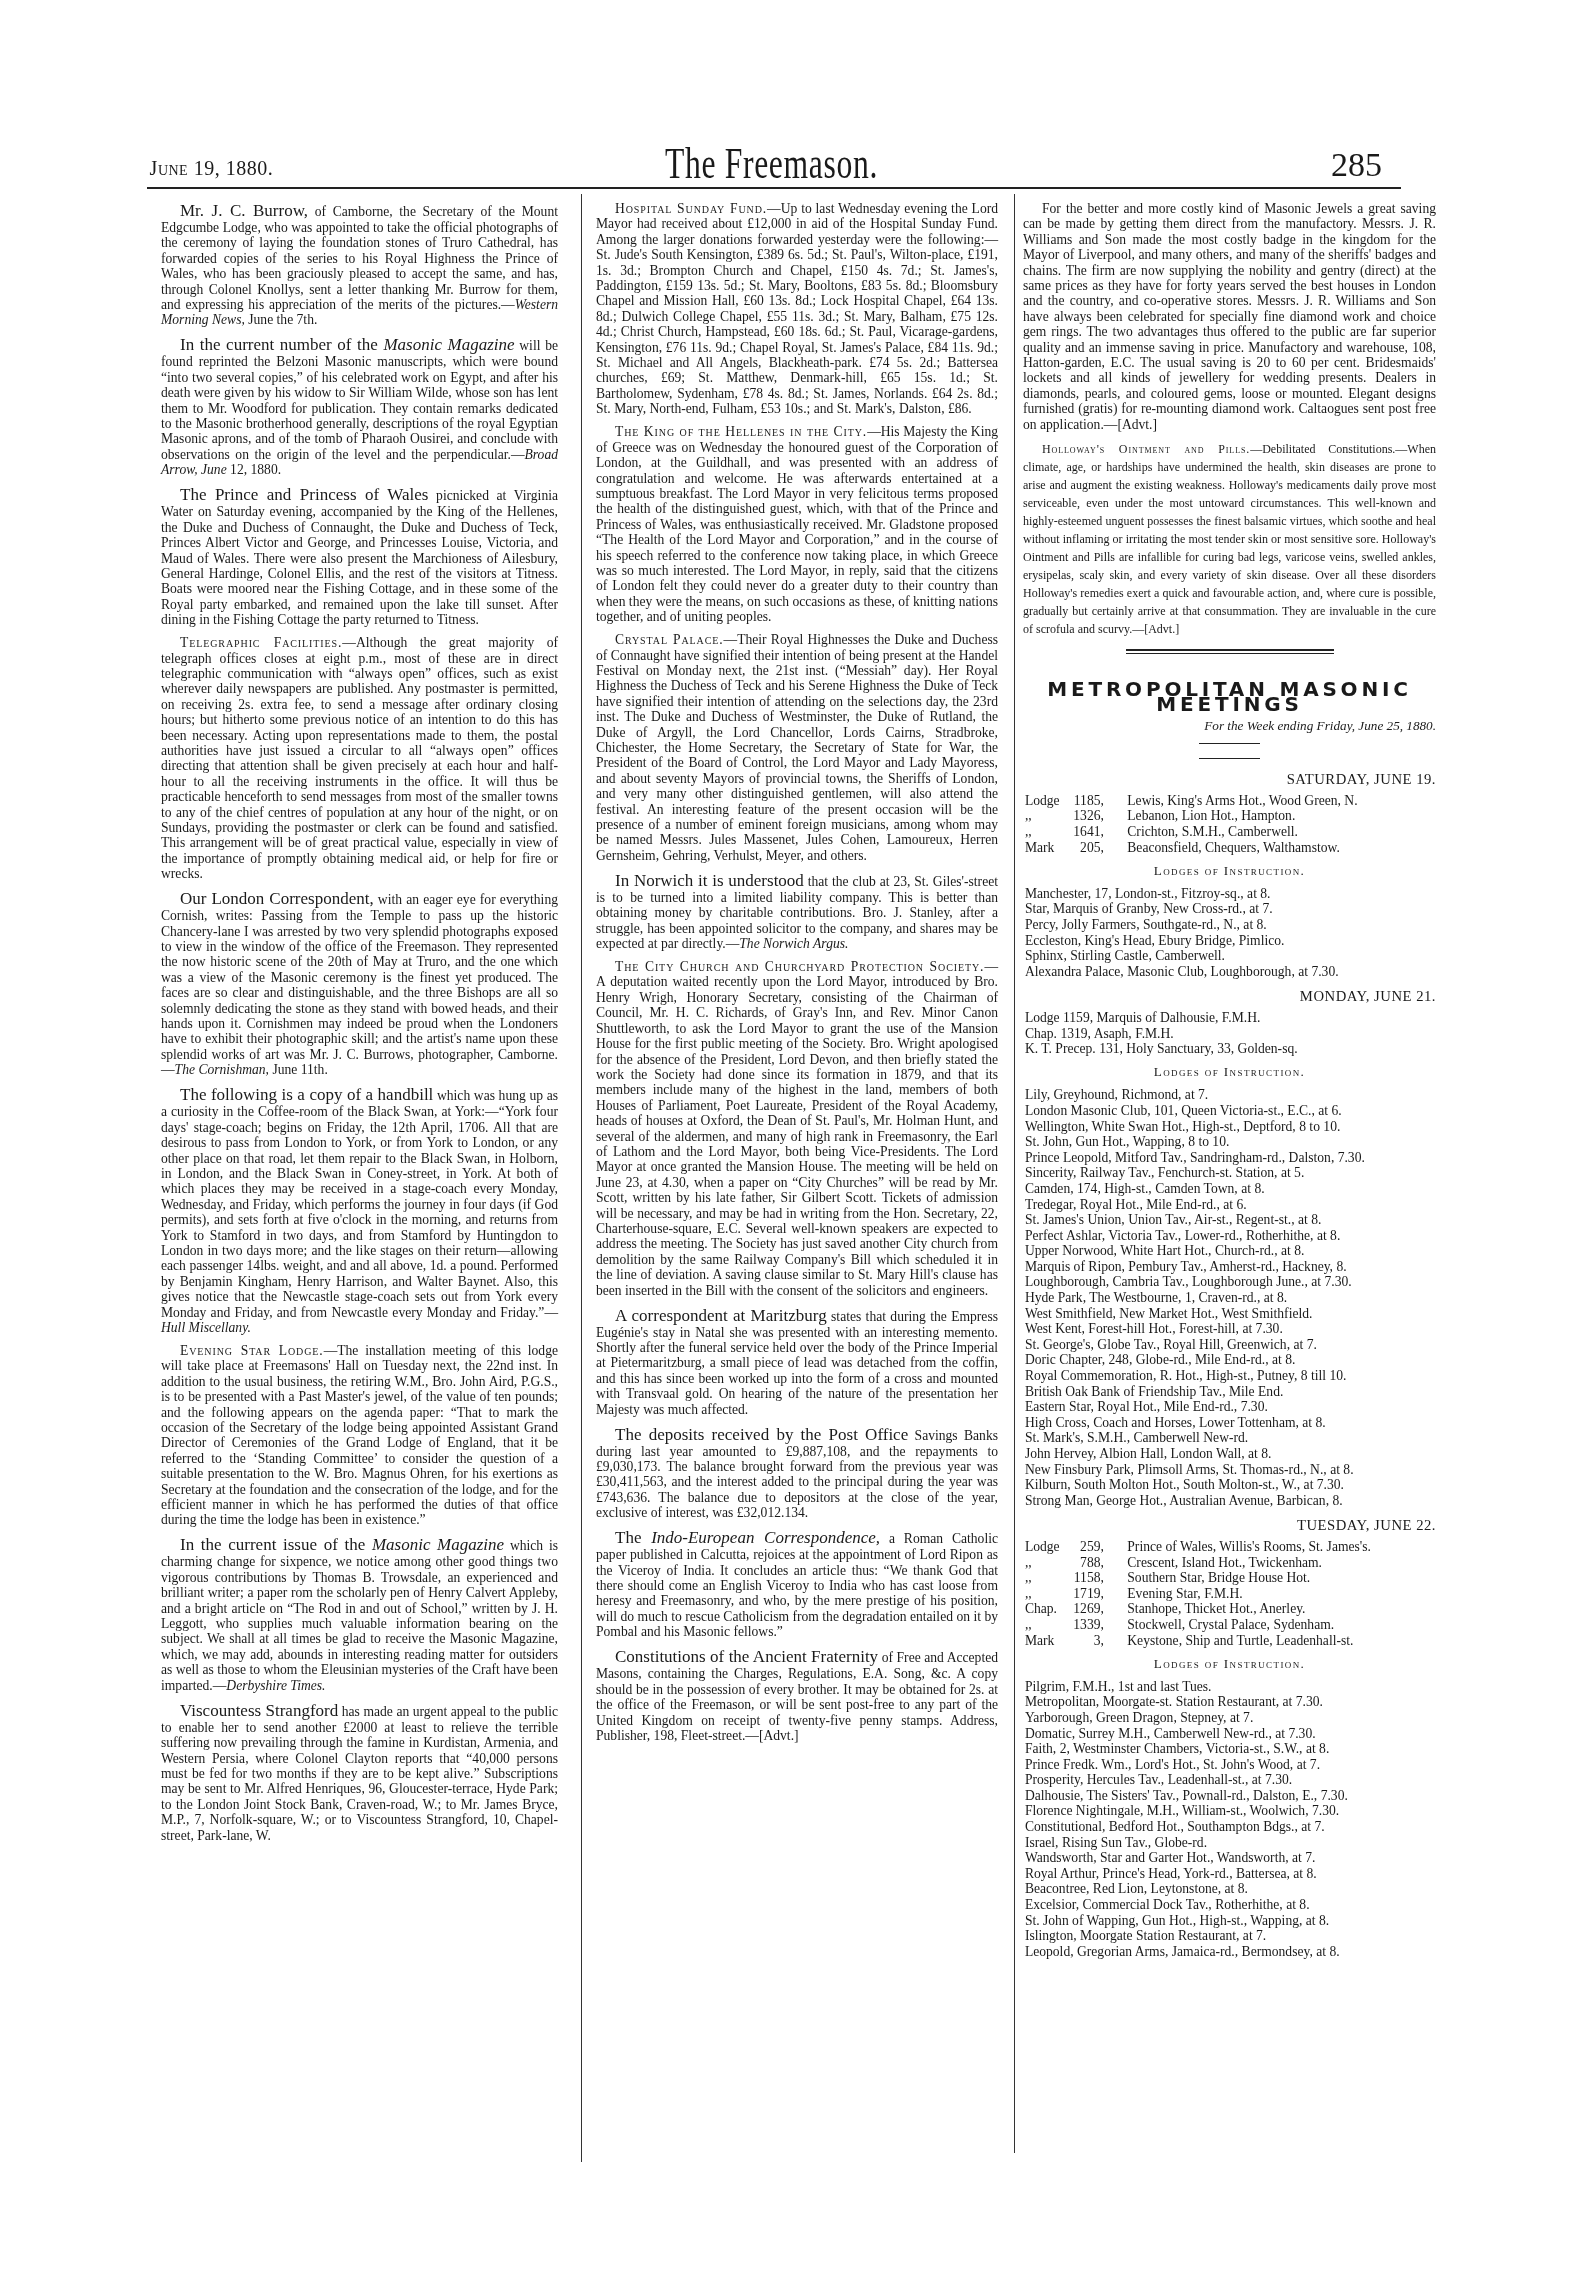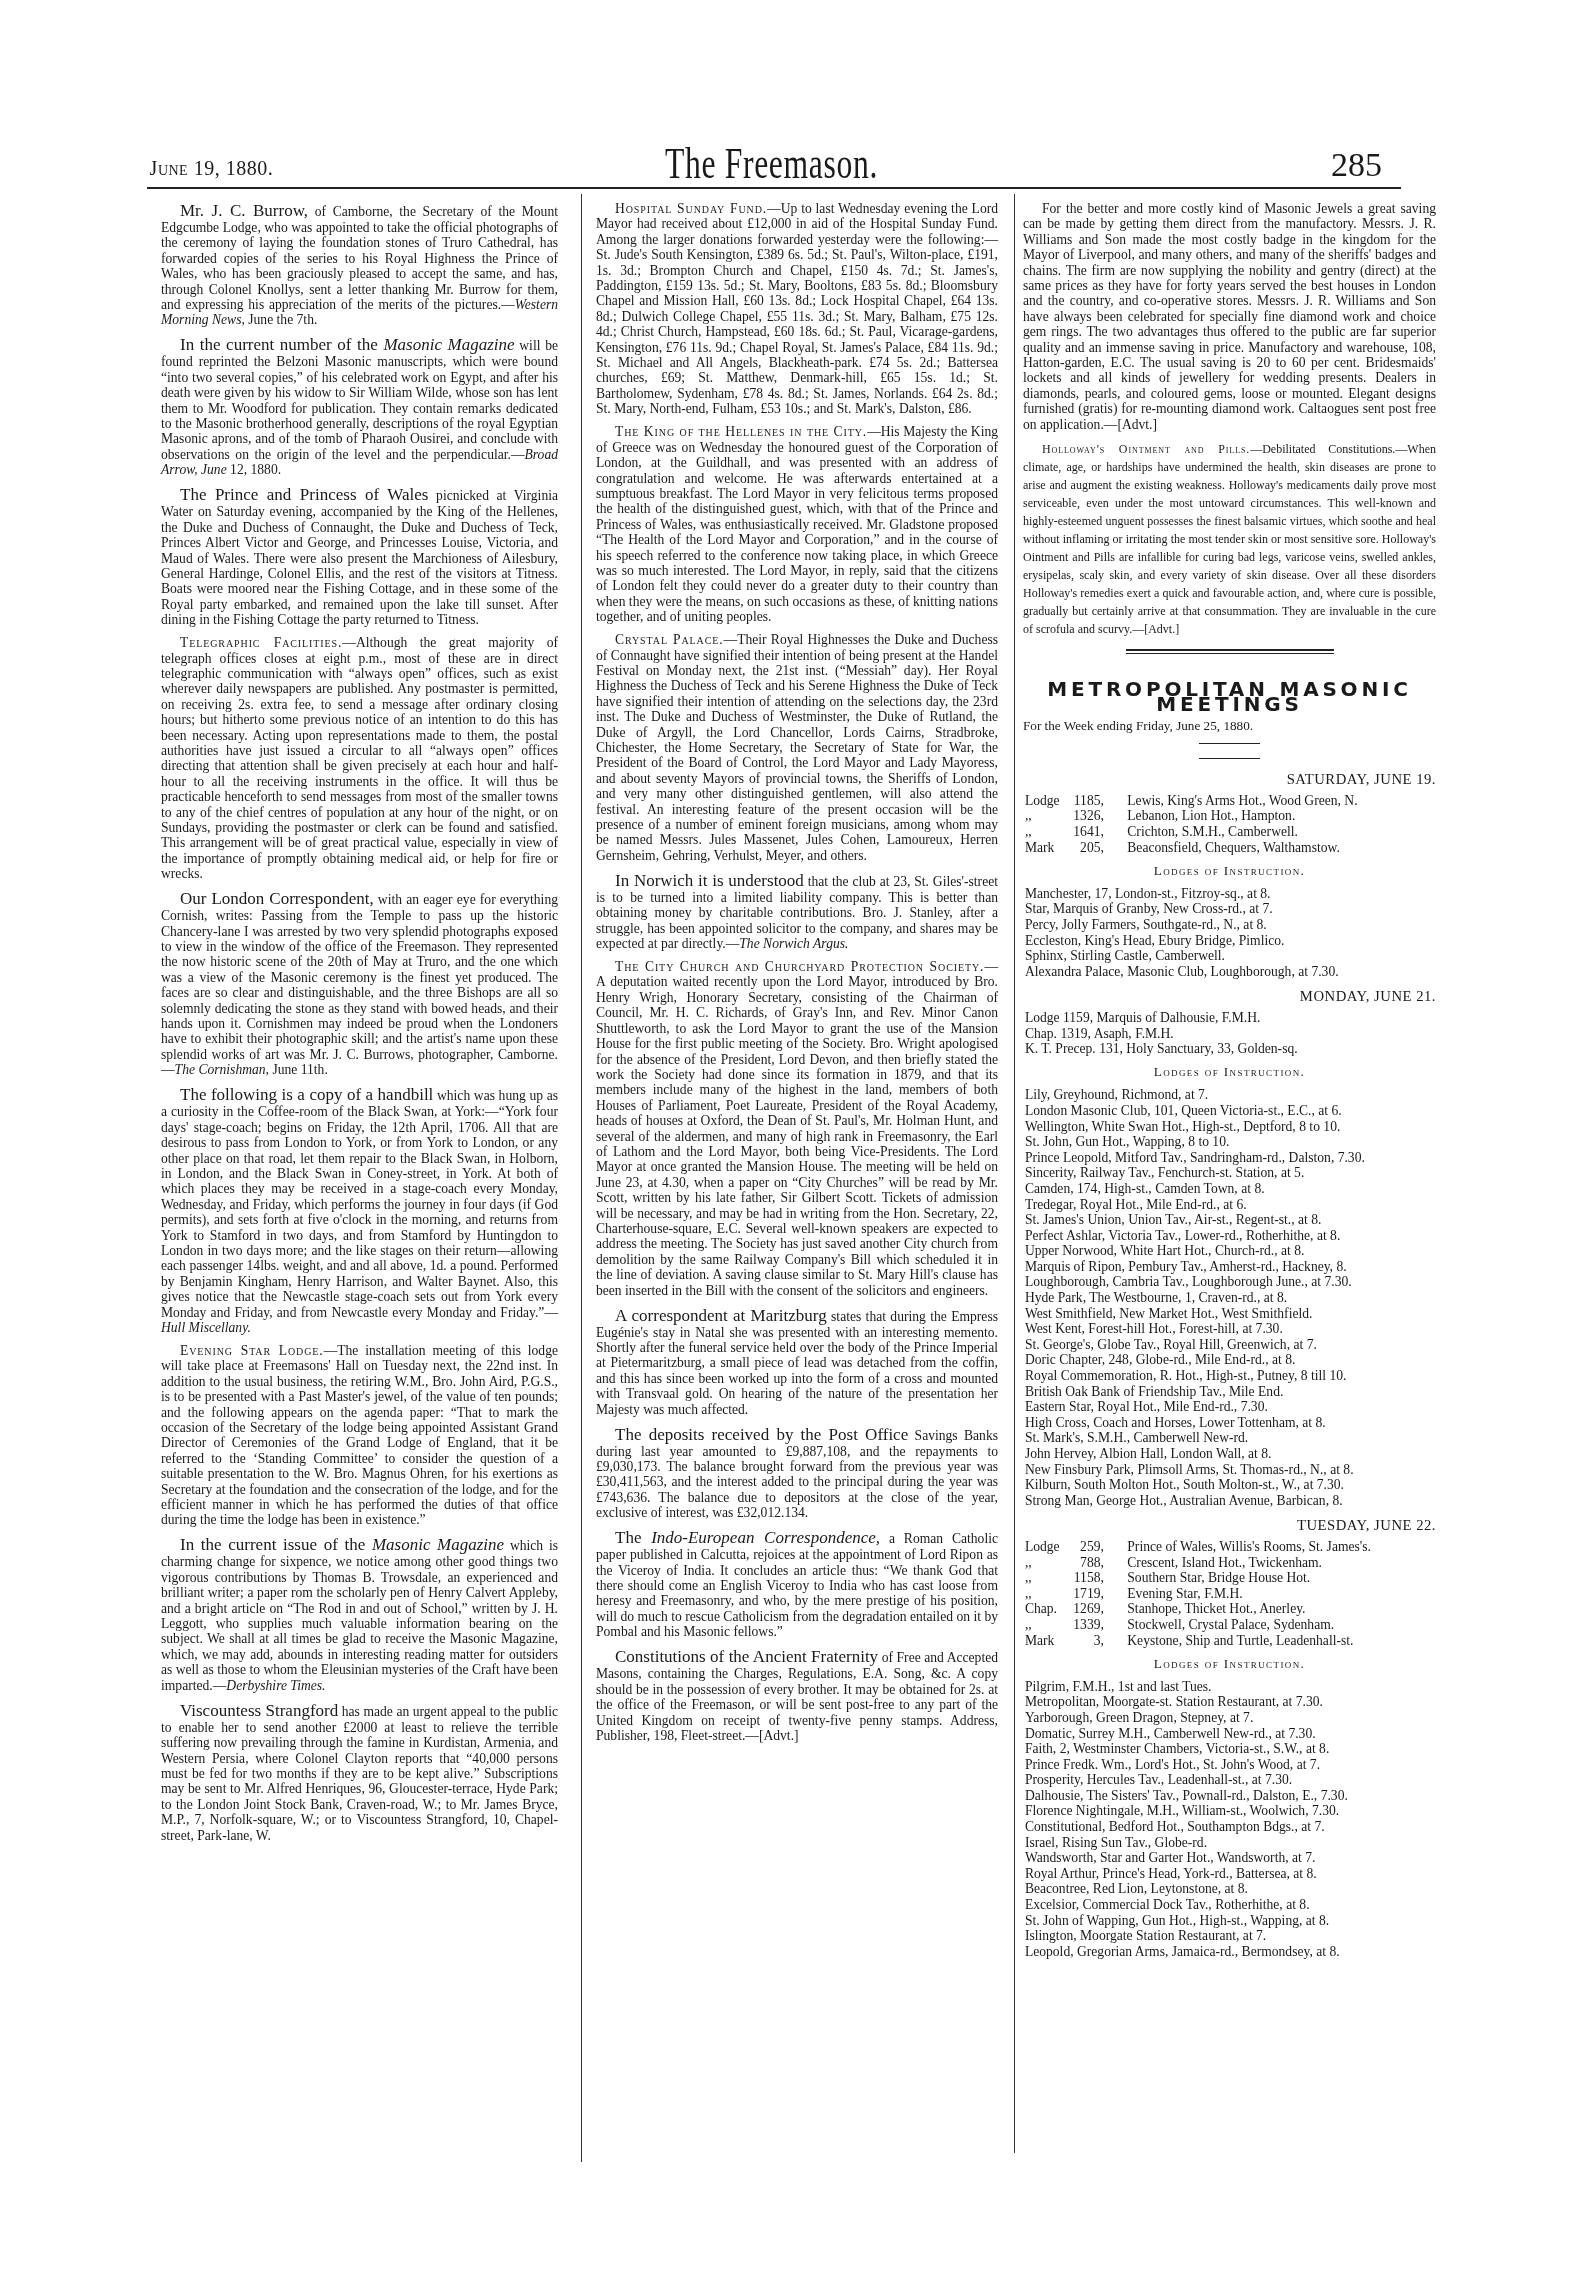--- a/index.html
+++ b/index.html
@@ -18,21 +18,21 @@
   .vrule1 { left: 581px; height: 1968px; }
   .vrule2 { left: 1014px; height: 1959px; }
   p { margin: 0 0 7.6px 0; text-indent: 19px; }
   .lead { font-size: 17px; line-height: 19px; }
   .sc { font-variant: small-caps; letter-spacing: 0.9px; }
   i { font-style: italic; }
   .small { font-size: 12px; line-height: 18px; }
   .hrule-double { width: 208px; margin: 11.4px auto 28px auto; border-top: 2.8px solid #222; border-bottom: 0.9px solid #222; height: 1.9px; }
   .hrule-short { width: 61px; margin: 9.5px auto 13.2px auto; border-top: 1.4px solid #222; }
   .sect-title { font-family: "DejaVu Sans", "Liberation Sans", sans-serif; font-weight: bold; font-size: 20px; letter-spacing: 3.8px; text-align: center; margin: 3.8px 0 5.7px 0; }
-  .sect-sub { text-align: left; font-size: 13.2px; margin: 0 0 3.8px 0; }
+  .sect-sub { text-align: right; font-style: italic; font-size: 13.2px; margin: 0 0 3.8px 0; }
   .editor-note { font-size: 17px; line-height: 27.4px; text-indent: 19px; text-align: justify; margin: 0; }
   .day-head { text-align: right; font-size: 14.7px; letter-spacing: 0.5px; margin: 9.5px 0 5.7px 0; }
   .loi-head { text-align: center; font-variant: small-caps; letter-spacing: 1.4px; font-size: 13.2px; margin: 7.6px 0 7.6px 0; }
   .meeting-list { list-style: none; margin: 0; padding: 0 0 0 1.9px; }
   .meeting-list li { font-size: 13.6px; line-height: 15.6px; text-indent: 0; text-align: left; white-space: nowrap; }
   .mt-type { display: inline-block; width: 45px; }
   .mt-num { display: inline-block; width: 34px; text-align: right; margin-right: 20px; }
 </style>
 </head>
 <body>

